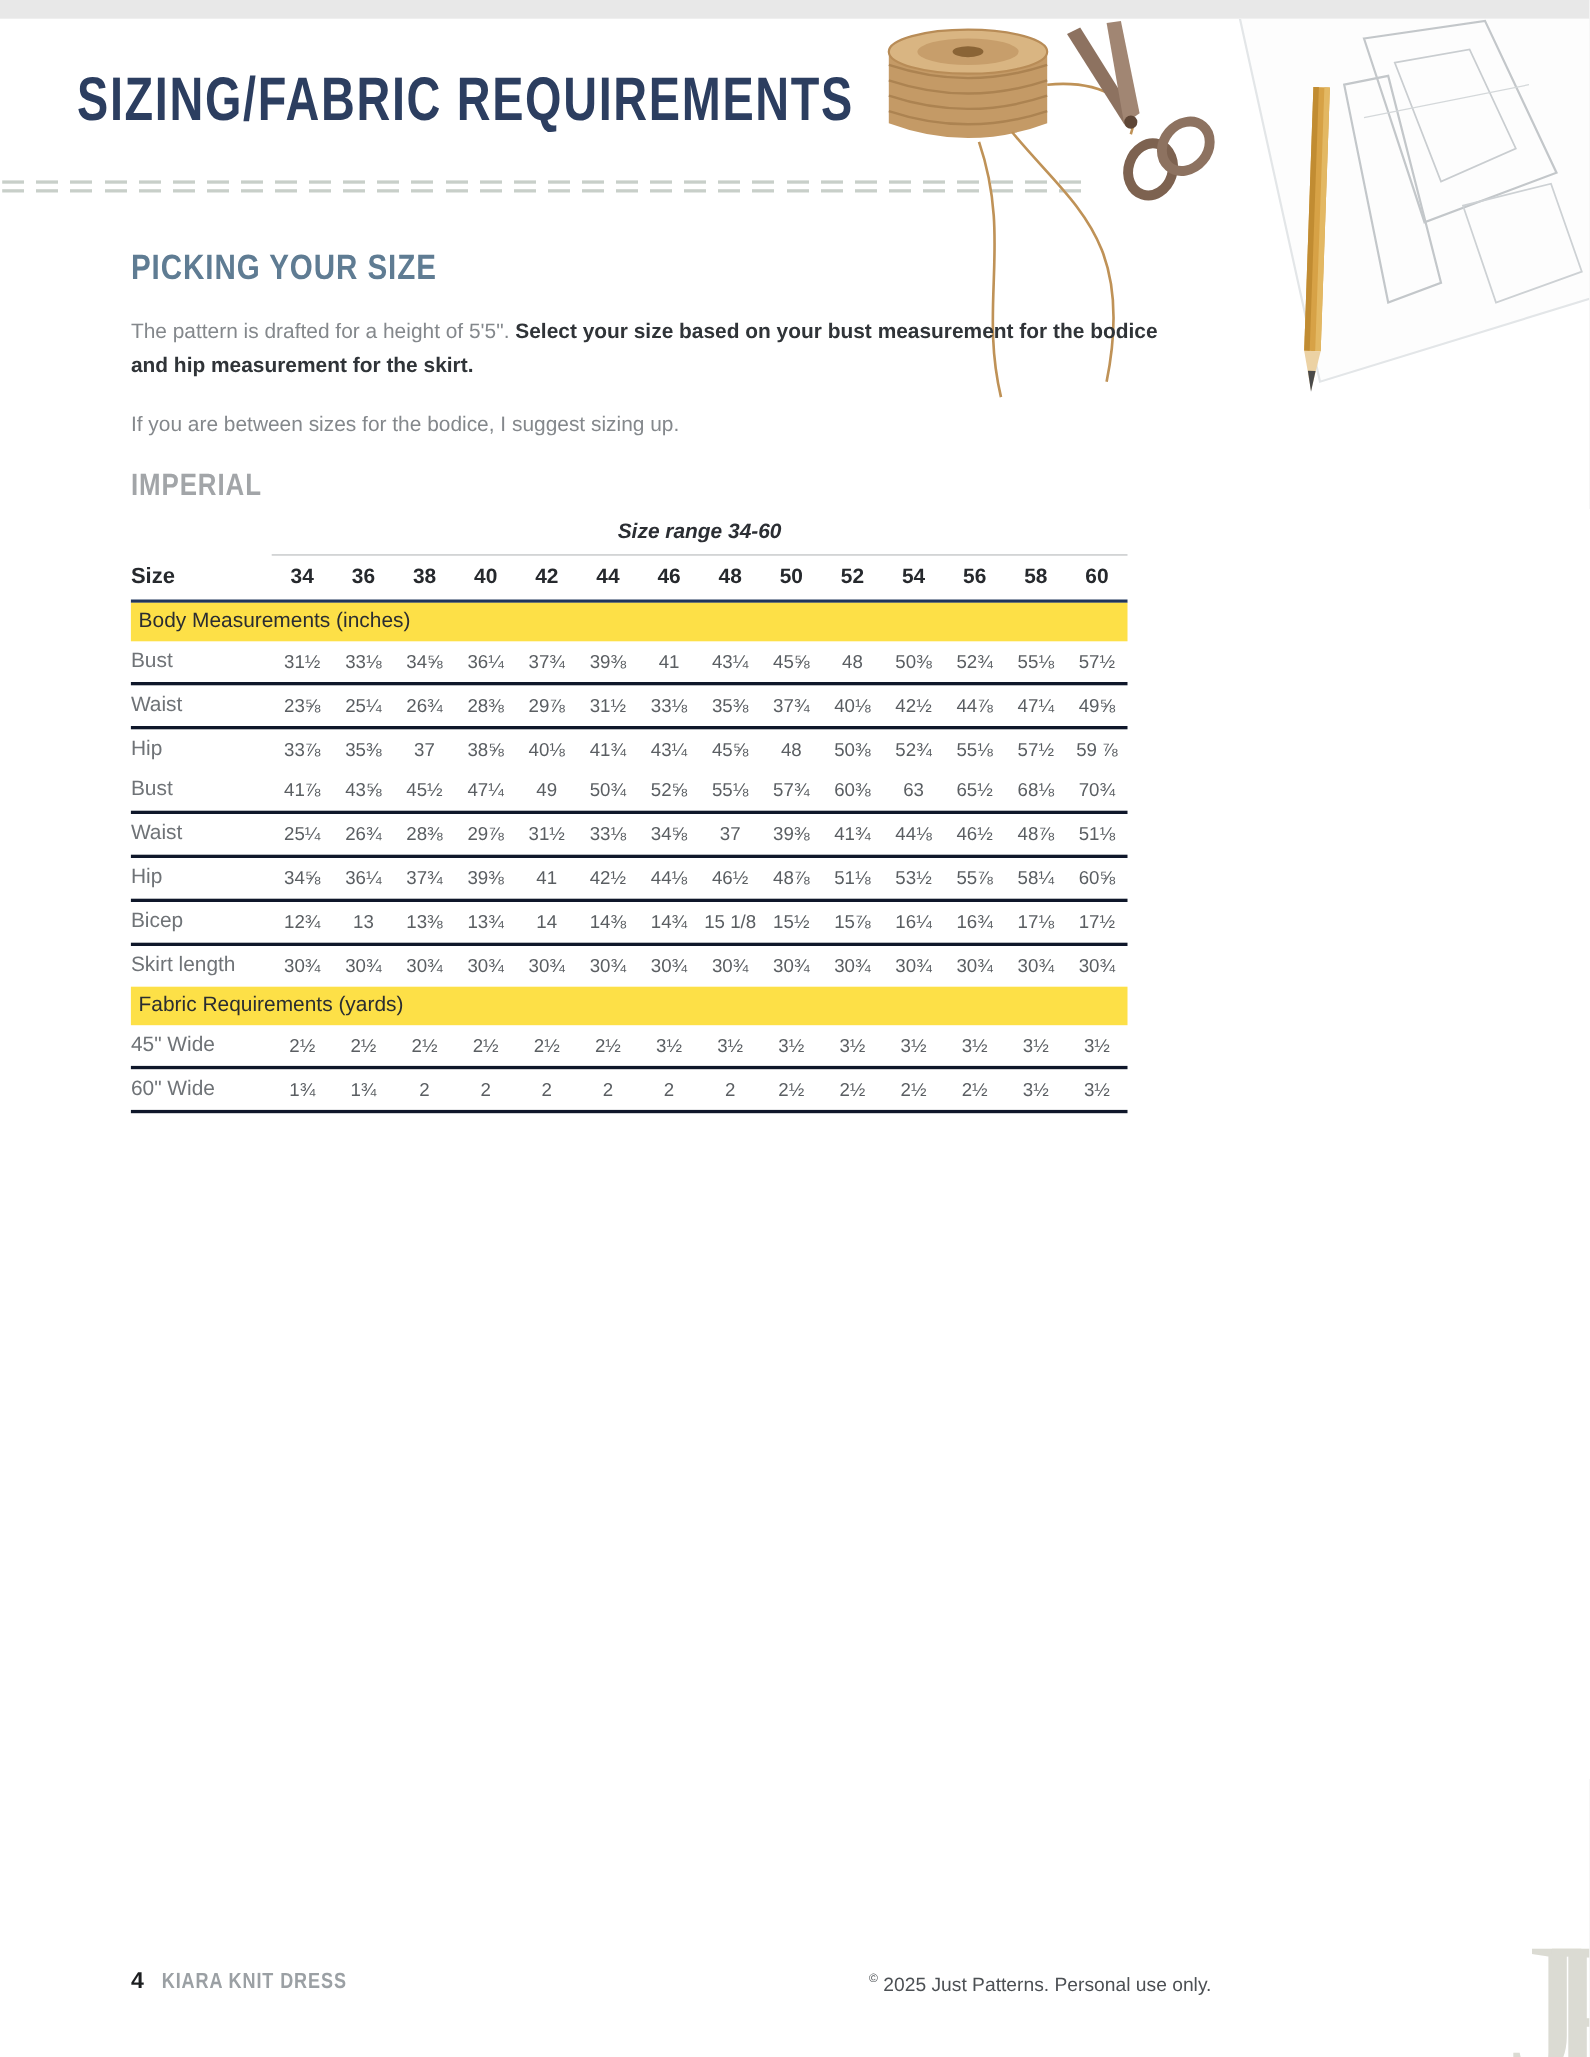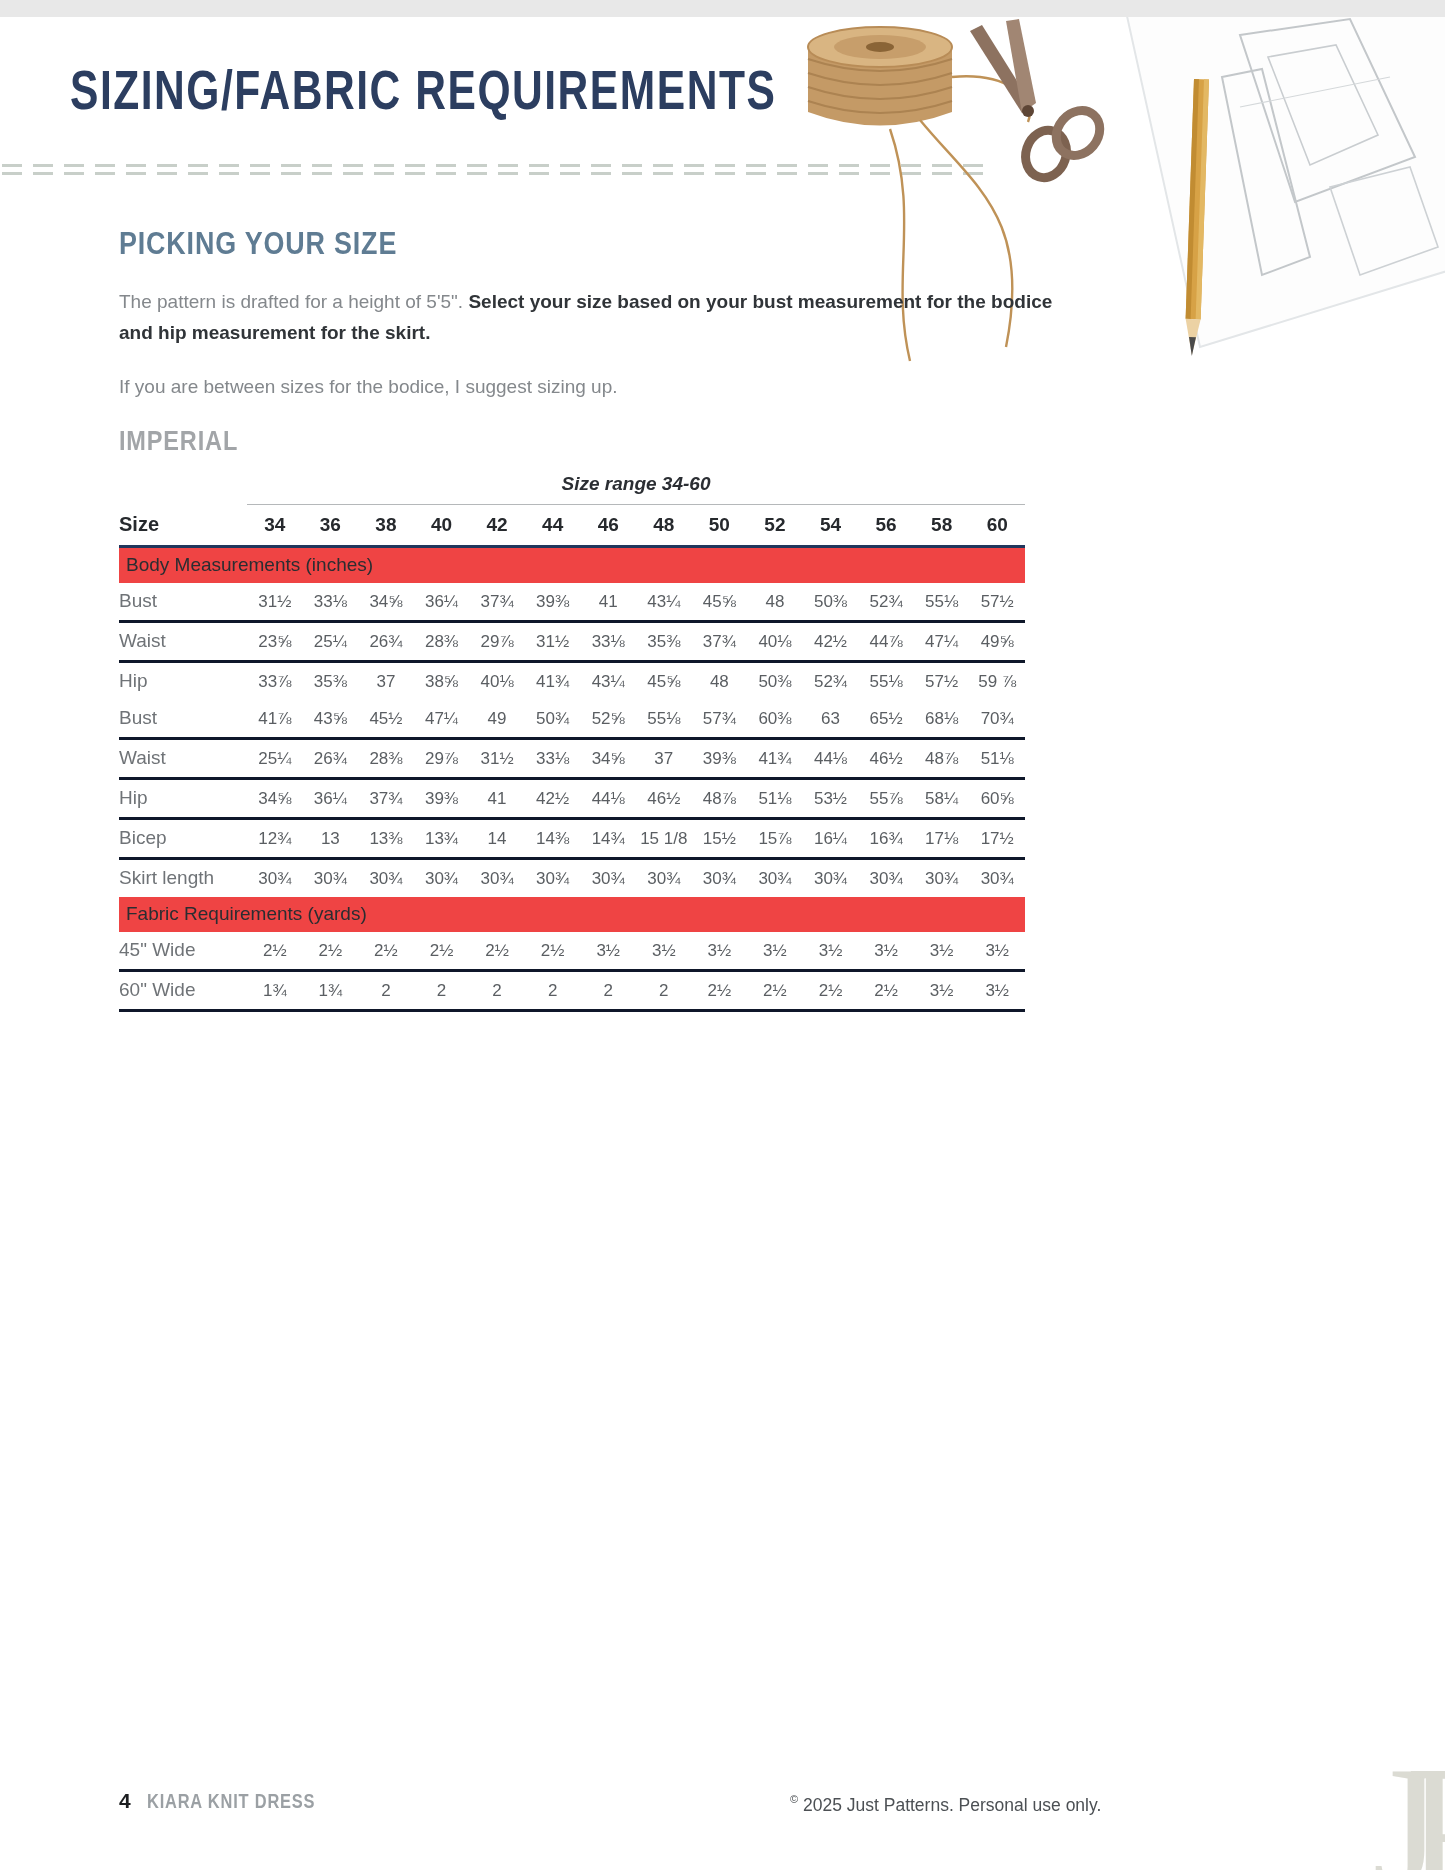--- a/index.html
+++ b/index.html
@@ -44,21 +44,21 @@
   .tcell.label{ text-align:left; }
   .range-row{ align-items:end;font-style:italic; }
   .range-label{
     grid-column:2 / 16; text-align:center; font-size:19px; font-weight:700;
     color:#2b2e33; padding-bottom:9px; border-bottom:1px solid #b5b8ba;
   }
   .size-row{ border-bottom:3px solid #20365c; }
   .size-row .tcell{ font-size:19px; font-weight:700; color:#26292d; padding:8px 0 9px 0; }
   .size-row .label{ font-size:20px; }
   .section-header{
-    background:#ef4444; color:#2a2d31; font-size:19px;
+    background:#fde047; color:#2a2d31; font-size:19px;
     padding:6px 0 7px 7px; margin:0;
   }
   .data-row{ border-bottom:3px solid #0f172a; }
   .data-row .tcell{ font-size:17px; color:#5a5e62; padding:7px 0 8px 0; }
   .data-row .label{ font-size:19px; color:#6f7377; }
   .data-row.no-border{ border-bottom:none; }
   
   .footer-left{ position:absolute; left:119px; top:1772px; display:flex; align-items:baseline; }
   .page-number{ font-size:21px; font-weight:700; color:#1c1e20; }
   .doc-title{

